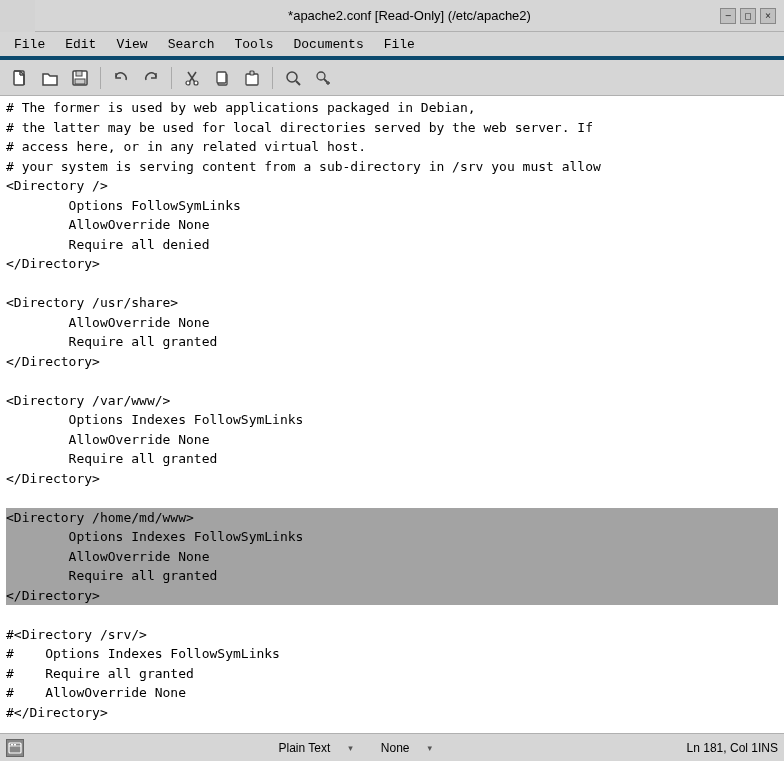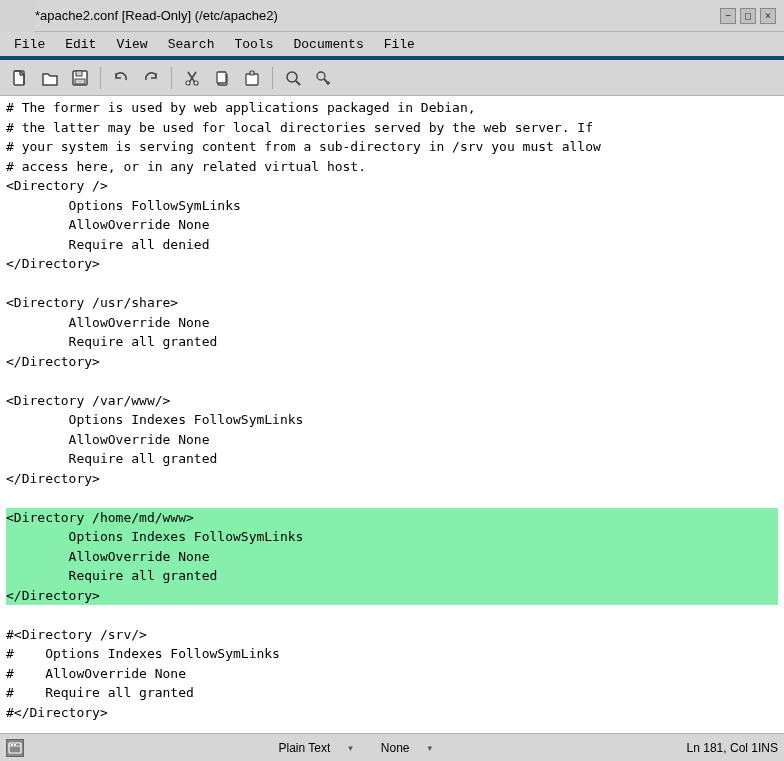--- a/index.html
+++ b/index.html
@@ -13,21 +13,21 @@
       display: flex;
       flex-direction: column;
     }
 
     
     .title-bar {
       background: #d6d6d6;
       height: 32px;
       display: flex;
       align-items: center;
-      justify-content: flex-start;
+      justify-content: center;
       border-bottom: 1px solid #b0b0b0;
       position: relative;
       user-select: none;
       margin-left: 35px;
     }
     .title-bar-text {
       font-size: 13px;
       font-family: sans-serif;
       color: #000;
     }
@@ -109,21 +109,21 @@
       padding: 2px 6px;
       white-space: pre;
       font-family: 'DejaVu Sans Mono', 'Courier New', monospace;
       font-size: 13px;
       line-height: 1.5;
       color: #000;
       min-width: 100%;
     }
 
     .line-highlight {
-      background: #86efac;
+      background: #a3a3a3;
       color: #000;
       display: block;
     }
 
     
     .status-bar {
       background: #d6d6d6;
       height: 28px;
       display: flex;
       align-items: center;
@@ -268,22 +268,22 @@
       <circle cx="7" cy="7" r="4" stroke="#444" stroke-width="1.3" fill="none"></circle>
       <line x1="10" y1="10" x2="13" y2="13" stroke="#444" stroke-width="1.8"></line>
       <path d="M12 14 L16 14 M14 12 L14 16" stroke="#444" stroke-width="1.3"></path>
     </svg>
   </button>
 </div>
 
 <div class="editor-container">
   <div class="editor-content" id="editor-lines"><span># The former is used by web applications packaged in Debian,
 </span><span># the latter may be used for local directories served by the web server. If
+</span><span># access here, or in any related virtual host.
 </span><span># your system is serving content from a sub-directory in /srv you must allow
-</span><span># access here, or in any related virtual host.
 </span><span>&lt;Directory /&gt;
 </span><span>        Options FollowSymLinks
 </span><span>        AllowOverride None
 </span><span>        Require all denied
 </span><span>&lt;/Directory&gt;
 </span><span>
 </span><span>&lt;Directory /usr/share&gt;
 </span><span>        AllowOverride None
 </span><span>        Require all granted
 </span><span>&lt;/Directory&gt;
@@ -295,22 +295,22 @@
 </span><span>&lt;/Directory&gt;
 </span><span>
 </span><span class="line-highlight">&lt;Directory /home/md/www&gt;
 </span><span class="line-highlight">        Options Indexes FollowSymLinks
 </span><span class="line-highlight">        AllowOverride None
 </span><span class="line-highlight">        Require all granted
 </span><span class="line-highlight">&lt;/Directory&gt;
 </span><span>
 </span><span>#&lt;Directory /srv/&gt;
 </span><span>#    Options Indexes FollowSymLinks
+</span><span>#    Require all granted
 </span><span>#    AllowOverride None
-</span><span>#    Require all granted
 </span><span>#&lt;/Directory&gt;
 </span></div>
 </div>
 
 <div class="status-bar">
   <div class="status-left">
     <div class="status-icon">
       <svg width="14" height="14" viewBox="0 0 14 14" fill="none">
         <rect x="1" y="2" width="12" height="10" rx="1" stroke="white" stroke-width="1.2" fill="none"></rect>
         <line x1="1" y1="5" x2="13" y2="5" stroke="white" stroke-width="0.8"></line>

